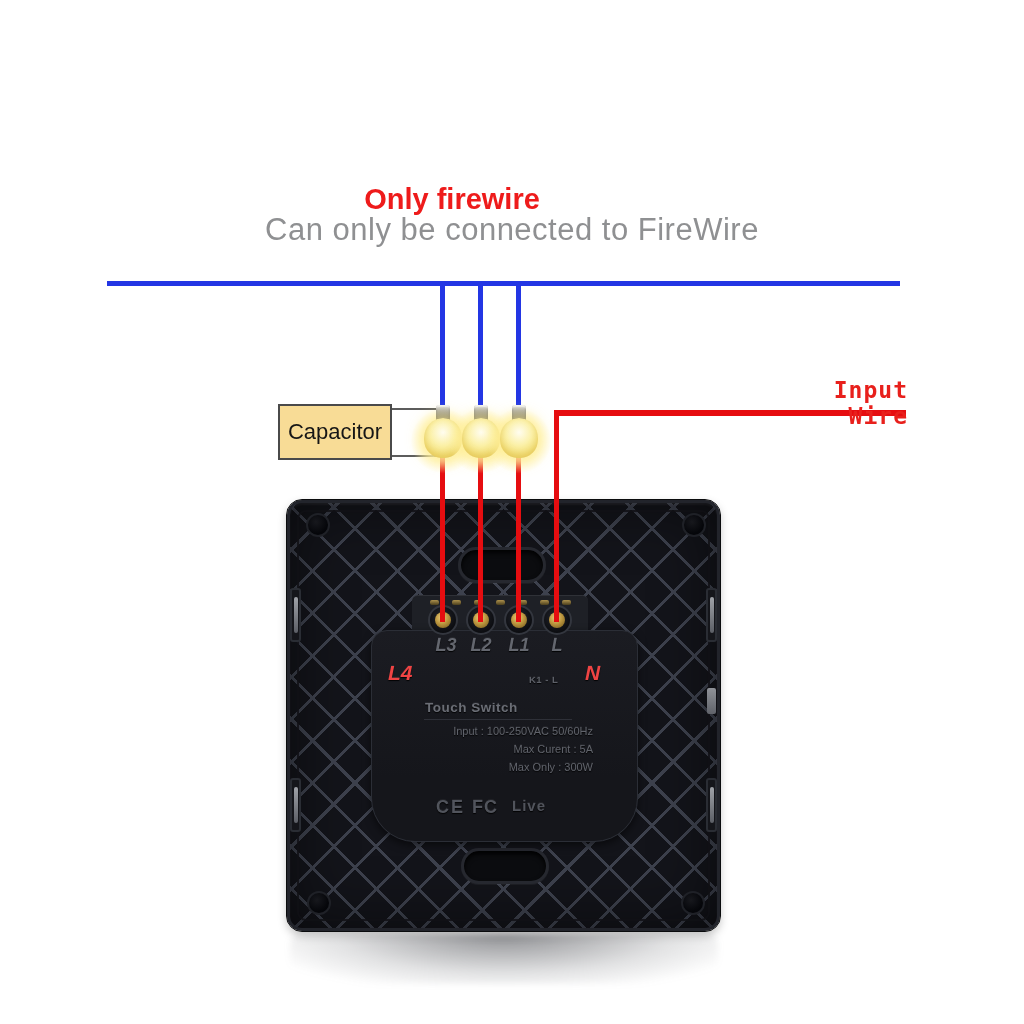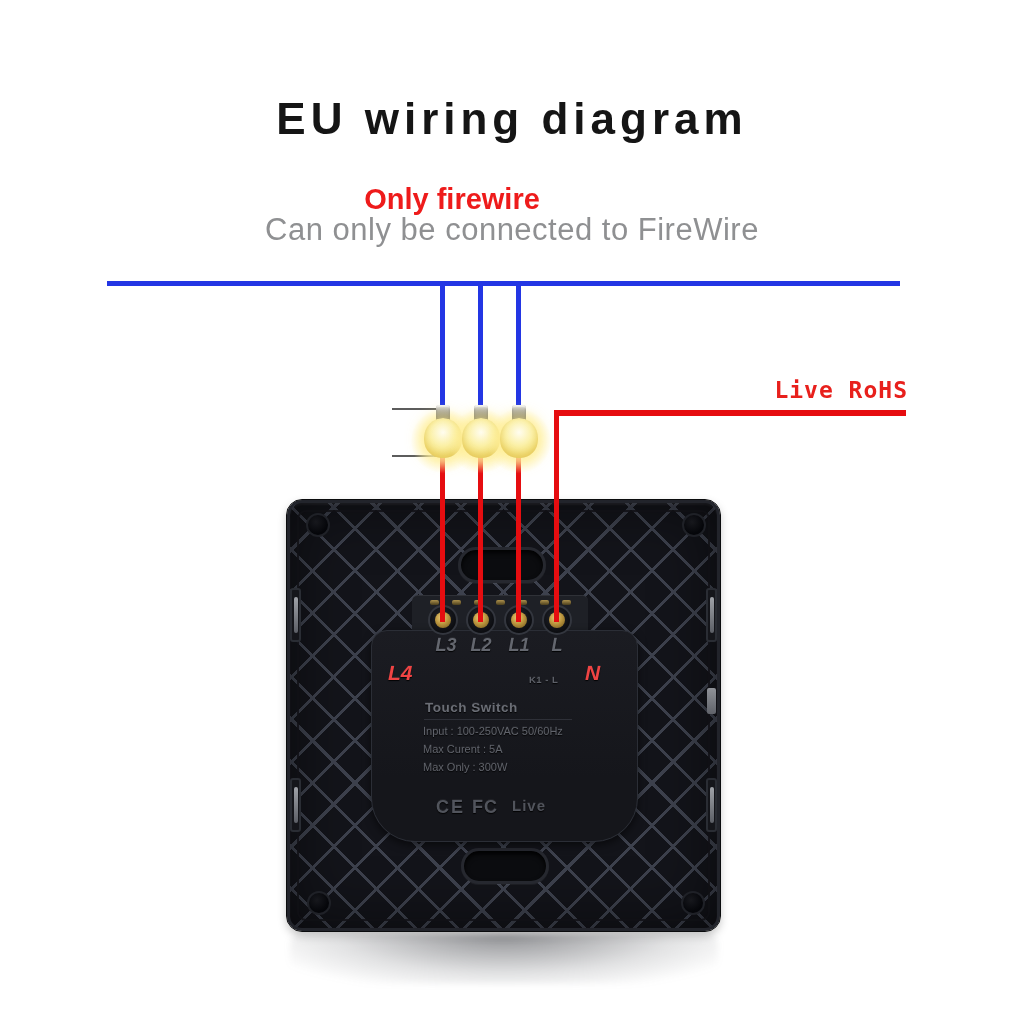--- a/index.html
+++ b/index.html
@@ -116,37 +116,36 @@
   .socket-gold{
     width:16px;height:16px;border-radius:50%;z-index:4;top:612px;
     background:radial-gradient(circle at 42% 35%, #eccf7c 0%, #bd973f 45%, #6e5518 100%);
   }
   .emboss{color:#64676f;text-shadow:0 1px 1px rgba(0,0,0,.9), 0 -1px 0 rgba(255,255,255,.06);z-index:4;}
   .tlabel{top:635px;width:40px;text-align:center;font-size:18px;font-weight:700;font-style:italic;}
   .auxlabel{font-size:21px;font-weight:700;font-style:italic;color:#ef4444;}
   .keylabel{font-size:9.5px;letter-spacing:0.5px;color:#5d6068;font-weight:bold;}
   .product-name{font-size:13.5px;font-weight:700;letter-spacing:0.5px;color:#6b6e76;}
   .divider{left:424px;top:719px;width:148px;height:1px;background:#3a3e47;opacity:.65;z-index:4;}
-  .specs{left:423px;top:722px;width:170px;font-size:11px;line-height:18px;color:#60636b;z-index:4;}
+  .specs{left:423px;top:722px;width:170px;font-size:11px;line-height:18px;color:#60636b;z-index:4;text-align:right;}
   .cert{top:797px;font-weight:700;color:#51545c;z-index:4;}
   .cert.ce{left:436px;font-size:18px;letter-spacing:2px;}
   .cert.fc{left:472px;font-size:18px;letter-spacing:1px;}
   .cert.rohs{left:512px;font-size:15px;letter-spacing:1px;}
   .reflection{
     left:290px;top:934px;width:428px;height:50px;z-index:0;border-radius:10px;
     background:radial-gradient(ellipse at 50% 0%, rgba(50,52,58,0.55) 0%, rgba(90,92,98,0.18) 55%, rgba(120,120,125,0) 85%);
     filter:blur(3px);
   }
 </style>
 </head>
 <body>
 
 <div id="stage">
 
-  <div class="abs title">EU wiring diagram</div>
   <div class="abs headline">Only firewire</div>
   <div class="abs subheadline">Can only be connected to FireWire</div>
 
   <div class="abs reflection"></div>
 
   <div class="abs panel"></div>
   <div class="abs inner-frame"></div>
 
   <div class="abs screw" style="left:306px;top:513px;"></div>
   <div class="abs screw" style="left:682px;top:513px;"></div>
@@ -212,24 +211,27 @@
   <div class="wire blue h" style="left:107px;top:281px;width:793px;"></div>
   <div class="wire blue v" style="left:440px;top:283px;height:126px;"></div>
   <div class="wire blue v" style="left:478px;top:283px;height:126px;"></div>
   <div class="wire blue v" style="left:516px;top:283px;height:126px;"></div>
 
   <div class="wire red h" style="left:554px;top:410px;width:352px;height:6px;"></div>
   <div class="wire red v" style="left:554px;top:410px;height:212px;"></div>
   <div class="wire red v" style="left:440px;top:454px;height:168px;"></div>
   <div class="wire red v" style="left:478px;top:454px;height:168px;"></div>
   <div class="wire red v" style="left:516px;top:454px;height:168px;"></div>
-  <div class="abs livewire-label">Live RoHS</div>
+  <div class="abs livewire-label">Input Wire</div>
 
   <div class="greyline" style="left:392px;top:408px;width:48px;"></div>
   <div class="greyline" style="left:392px;top:455px;width:53px;"></div>
+  <div class="abs capacitor">
+    <span>Capacitor</span>
+  </div>
 
   <div class="bulb" style="left:411px;">
     <div class="bulb-halo"></div>
     <div class="bulb-base"></div>
     <div class="bulb-glass"></div>
   </div>
   <div class="bulb" style="left:449px;">
     <div class="bulb-halo"></div>
     <div class="bulb-base"></div>
     <div class="bulb-glass"></div>

